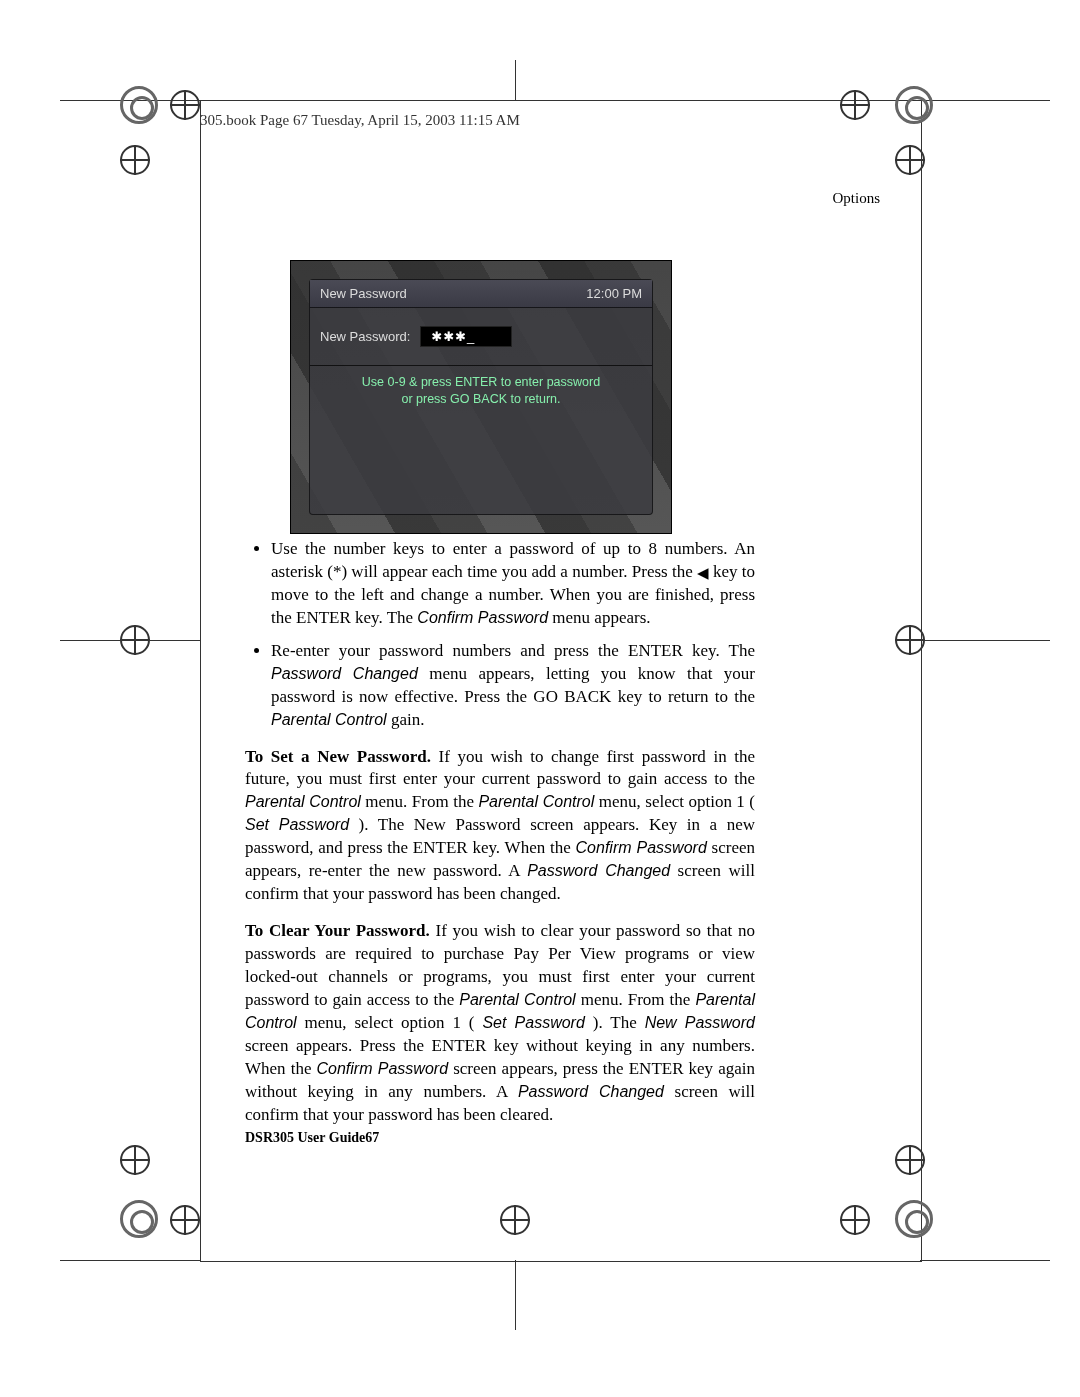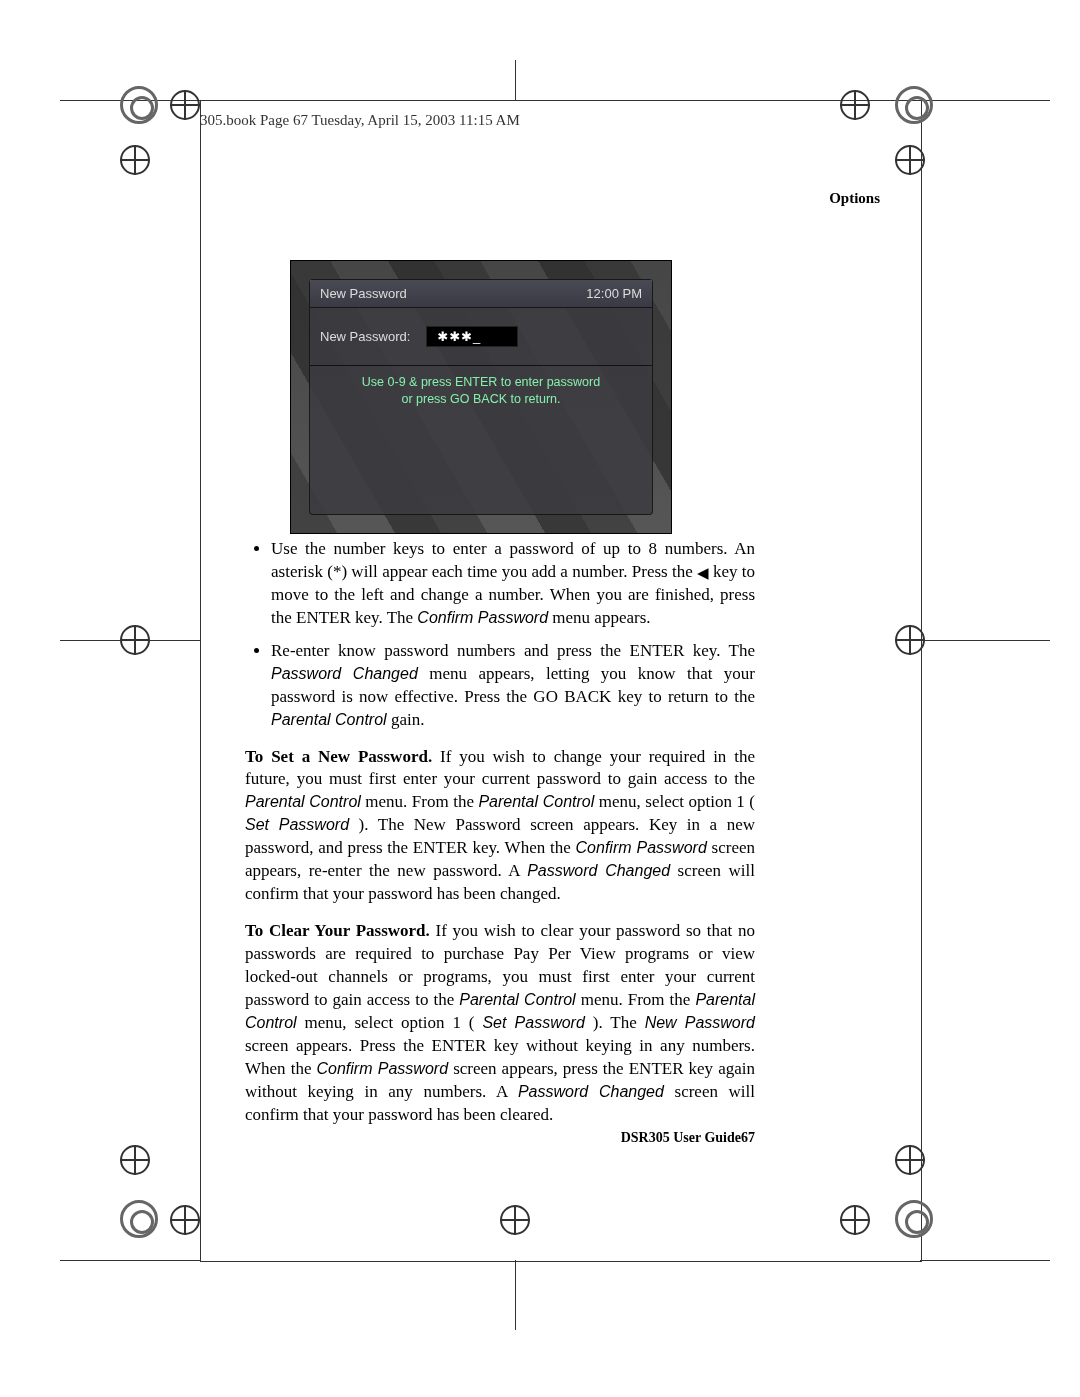--- a/index.html
+++ b/index.html
@@ -23,21 +23,21 @@
   }
   .header-line {
     position: absolute;
     left: 200px; top: 112px;
     font-size: 15px;
     color: #333;
   }
   .running-head {
     position: absolute;
     right: 200px; top: 190px;
-    font-weight: bold;
+    font-weight: normal;
     font-size: 15px;
   }
   
   .reg { position:absolute; }
   .reg .cross { width:30px; height:30px; position:relative; }
   .reg .cross::before, .reg .cross::after { content:""; position:absolute; background:#333; }
   .reg .cross::before { left:14px; top:0; width:2px; height:30px; }
   .reg .cross::after  { top:14px; left:0; height:2px; width:30px; }
   .reg .ring { width:30px; height:30px; border:2px solid #333; border-radius:50%; box-sizing:border-box; position:absolute; top:0; left:0;}
   .reg .big-ring { width:38px; height:38px; border:3px solid #666; border-radius:50%; box-sizing:border-box; position:absolute; }
@@ -78,21 +78,21 @@
     background: linear-gradient(180deg,#4a4a55,#3a3a45);
     color:#dcdcdc;
   }
   .osd-msg {
     text-align:center;
     padding: 16px 8px 24px;
     color:#eee;
     border-bottom: 1px solid rgba(0,0,0,.7);
   }
   .osd-row {
-    display:flex; align-items:center; gap:16px;
+    display:flex; align-items:center; gap:10px;
     padding: 18px 10px;
     border-bottom: 1px solid rgba(0,0,0,.7);
     color:#ddd;
   }
   .pw-box {
     background:#000; color:#fff;
     padding: 2px 10px;
     min-width: 70px;
     letter-spacing:1px;
     font-family: Arial, sans-serif;
@@ -116,21 +116,21 @@
   .content ul { margin:0 0 14px 0; padding-left: 26px; }
   .content li { margin-bottom: 10px; text-align: justify; }
   .content p { margin: 0 0 14px 0; text-align: justify; }
   .menu { font-family: Arial, Helvetica, sans-serif; font-size: 16px; font-style: italic; }
   .left-glyph { display:inline-block; transform: translateY(1px); font-size:15px; }
 
   .footer {
     position:absolute;
     left: 245px; right: 325px; top: 1130px;
     font-weight:bold; font-size:14px;
-    display:flex; justify-content:flex-end;
+    display:flex; justify-content:flex-start;
   }
 </style>
 </head>
 <body>
 
 <div class="page">
 
   <div class="crop-area"></div>
   <div class="hline" style="left:60px; top:100px; width:140px;"></div>
   <div class="hline" style="left:920px; top:100px; width:130px;"></div>
@@ -221,31 +221,31 @@
   <div class="content">
     <ul>
       <li>
         <span>Use the number keys to enter a password of up to 8 numbers. An asterisk (*) will appear each time you add a number. Press the </span>
         <span class="left-glyph">◀</span>
         <span> key to move to the left and change a number. When you are finished, press the ENTER key. The </span>
         <span class="menu">Confirm Password</span>
         <span> menu appears.</span>
       </li>
       <li>
-        <span>Re-enter know password numbers and press the ENTER key. The </span>
+        <span>Re-enter your password numbers and press the ENTER key. The </span>
         <span class="menu">Password Changed</span>
         <span> menu appears, letting you know that your password is now effective. Press the GO BACK key to return to the </span>
         <span class="menu">Parental Control</span>
         <span> gain.</span>
       </li>
     </ul>
 
     <p>
       <strong>To Set a New Password.</strong>
-      <span> If you wish to change your required in the future, you must first enter your current password to gain access to the </span>
+      <span> If you wish to change first password in the future, you must first enter your current password to gain access to the </span>
       <span class="menu">Parental Control</span>
       <span> menu. From the </span>
       <span class="menu">Parental Control</span>
       <span> menu, select option 1 (</span>
       <span class="menu">Set Password</span>
       <span>). The New Password screen appears. Key in a new password, and press the ENTER key. When the </span>
       <span class="menu">Confirm Password</span>
       <span> screen appears, re-enter the new password. A </span>
       <span class="menu">Password Changed</span>
       <span> screen will confirm that your password has been changed.</span>

